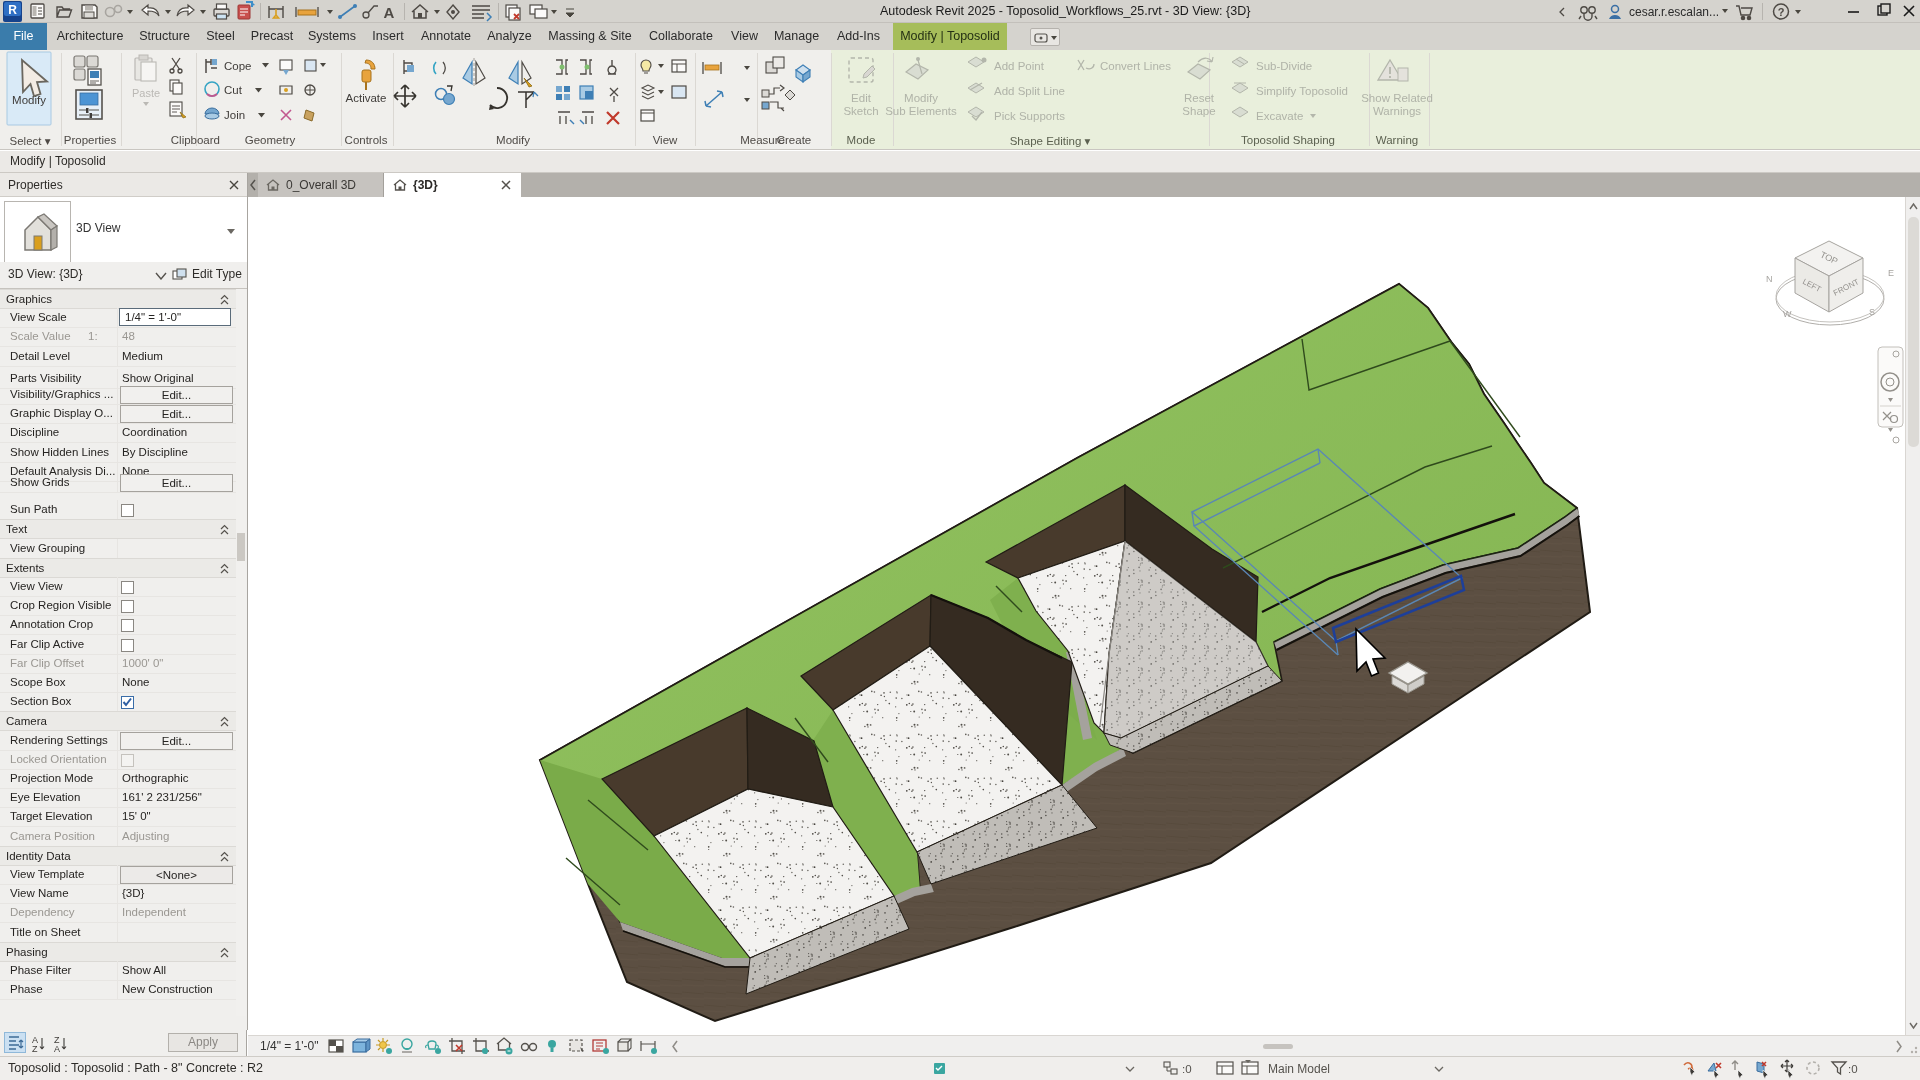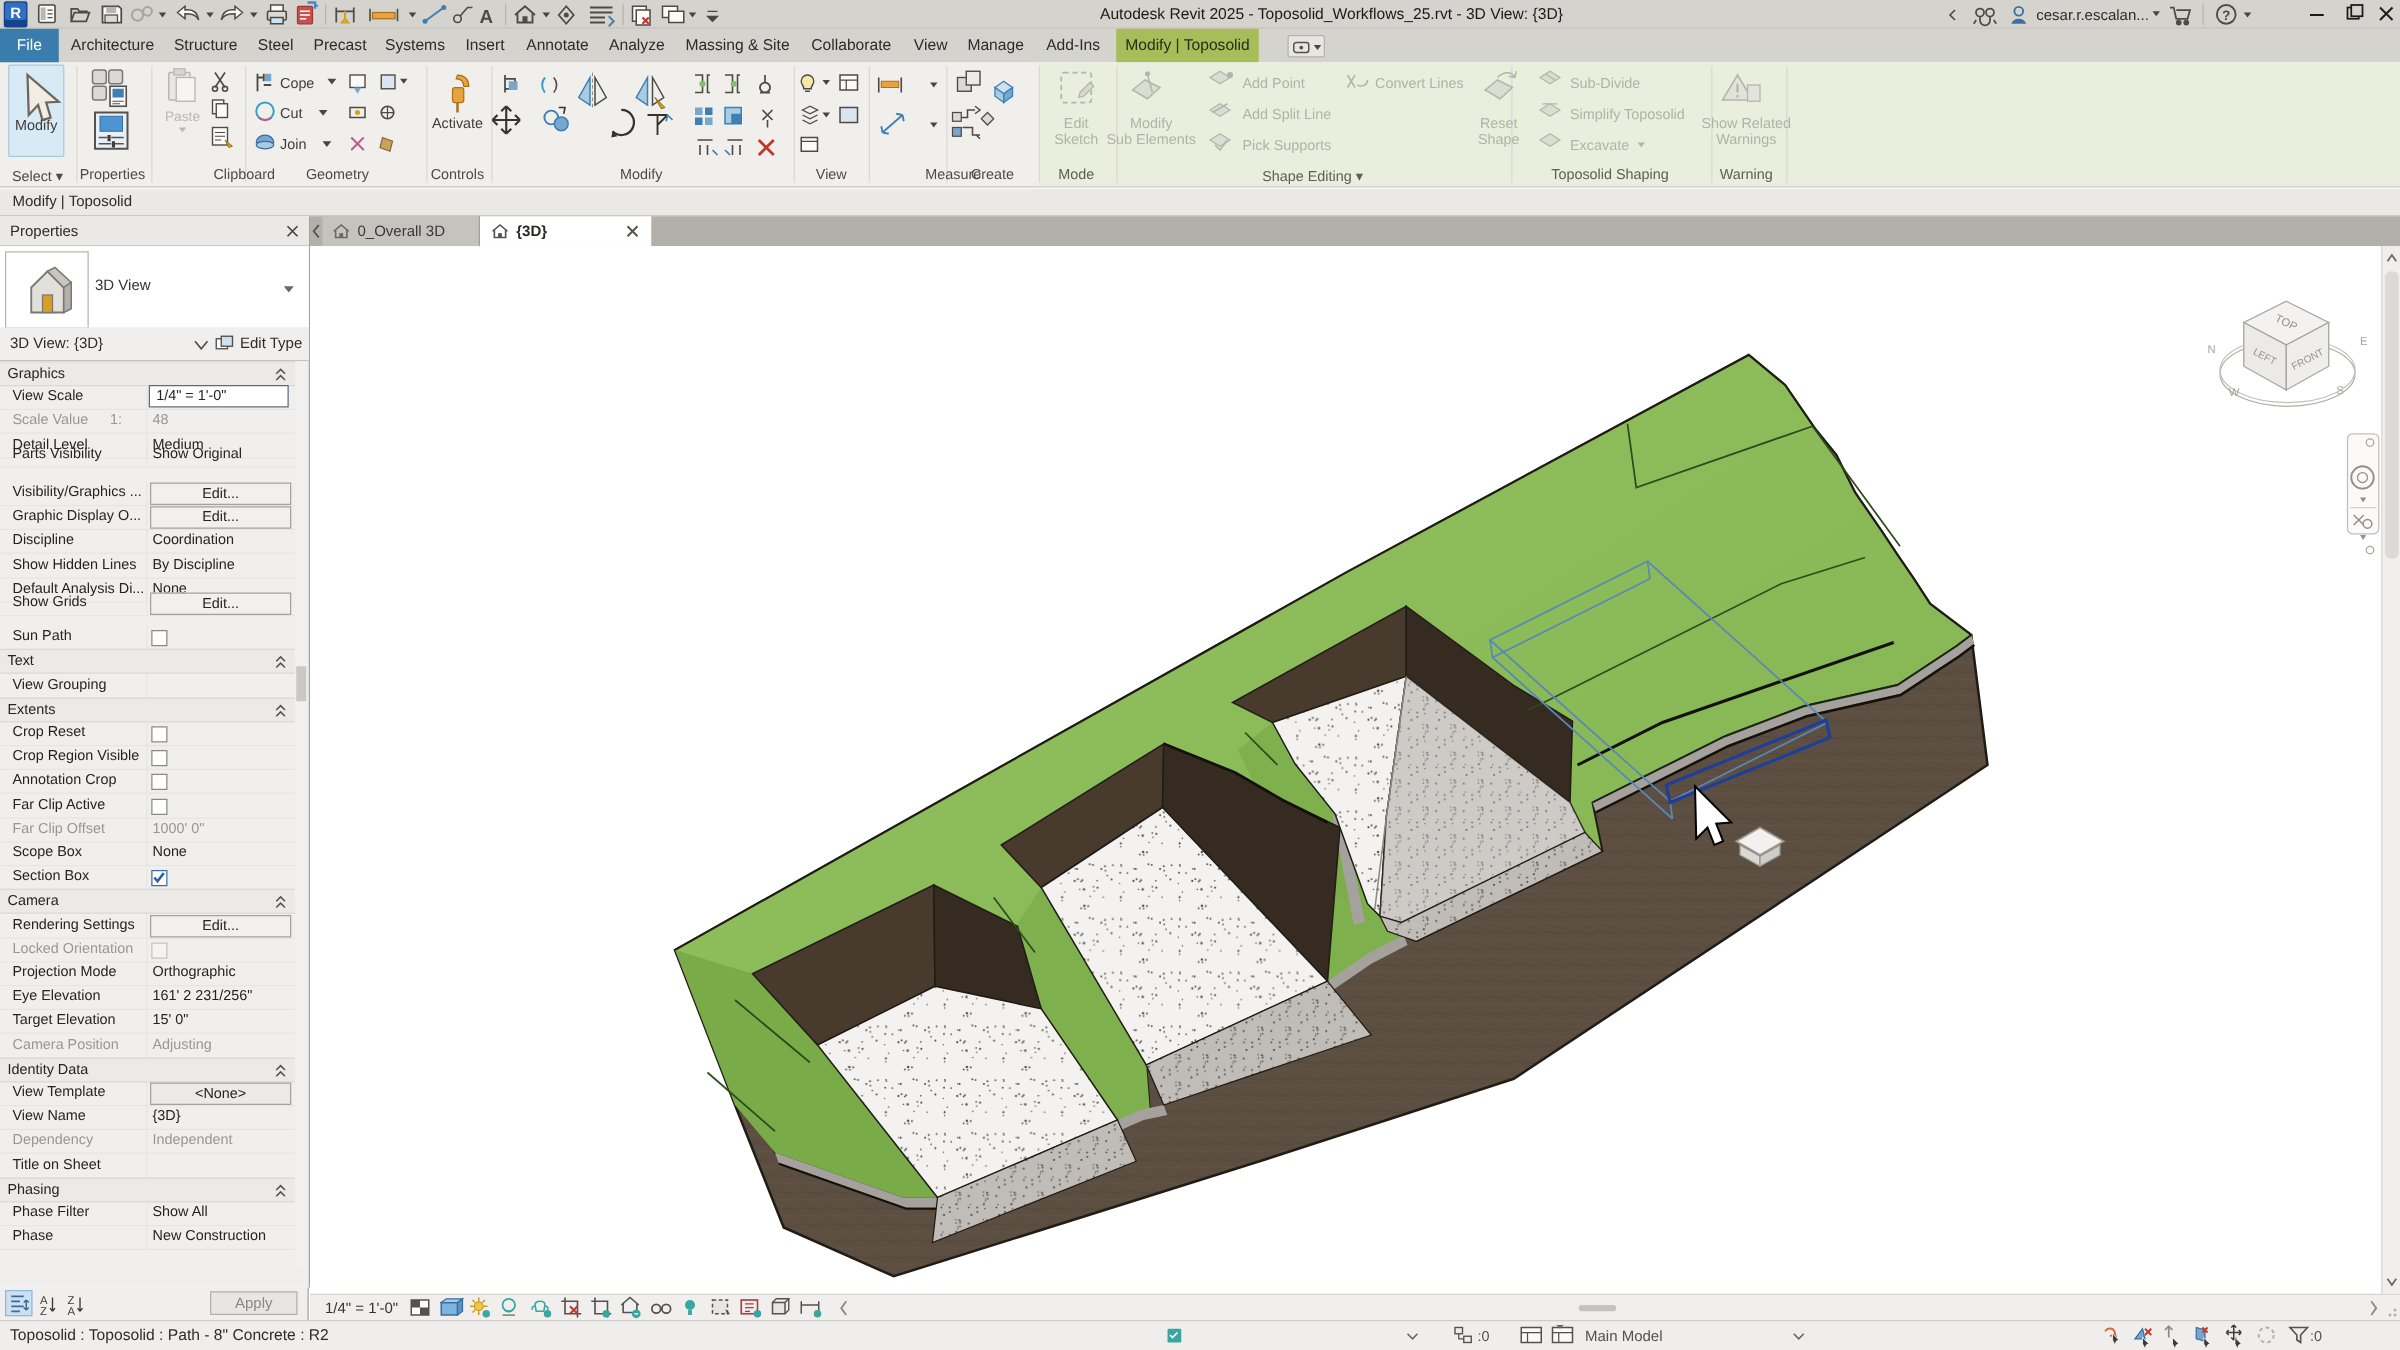--- a/index.html
+++ b/index.html
@@ -413,21 +413,21 @@
       </div>
 <div class="prow" style="top:154px;">
         <span class="lbl g">Scale Value</span>
         <span class="lbl g" style="left:88px;">1:</span>
         <span class="val g">48</span>
       </div>
 <div class="prow" style="top:174px;">
         <span class="lbl">Detail Level</span>
         <span class="val">Medium</span>
       </div>
-<div class="prow" style="top:181px;">
+<div class="prow" style="top:196px;">
         <span class="lbl">Parts Visibility</span>
         <span class="val">Show Original</span>
       </div>
 <div class="prow" style="top:212px;">
         <span class="lbl">Visibility/Graphics ...</span>
         <span class="ebtn">Edit...</span>
       </div>
 <div class="prow" style="top:231px;">
         <span class="lbl">Graphic Display O...</span>
         <span class="ebtn">Edit...</span>
@@ -461,21 +461,21 @@
 <div class="prow" style="top:366px;">
         <span class="lbl">View Grouping</span>
       </div>
 <div class="phead" style="top:385px;">
         <span>Extents</span>
         <svg class="chev2" width="9" height="12" style="position:absolute;right:7px;top:4px;">
           <path d="M1 5 l3.5-3.5 3.5 3.5 M1 10 l3.5-3.5 3.5 3.5" fill="none" stroke="#55524d" stroke-width="1.2"></path>
         </svg>
       </div>
 <div class="prow" style="top:404px;">
-        <span class="lbl">Crop Reset</span>
+        <span class="lbl">View View</span>
         <span class="cbox"></span>
       </div>
 <div class="prow" style="top:423px;">
         <span class="lbl">Crop Region Visible</span>
         <span class="cbox"></span>
       </div>
 <div class="prow" style="top:442px;">
         <span class="lbl">Annotation Crop</span>
         <span class="cbox"></span>
       </div>

